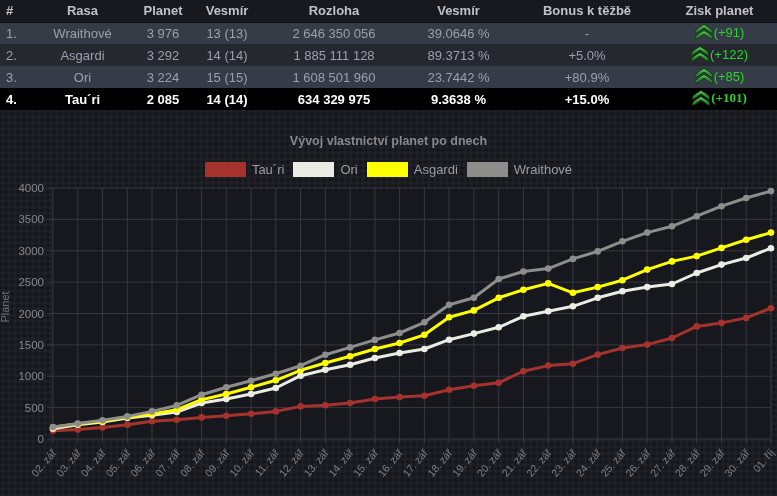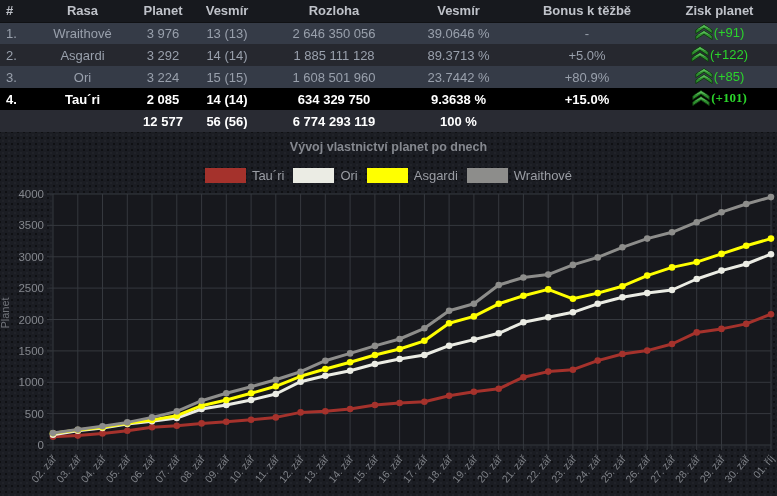--- a/index.html
+++ b/index.html
@@ -30,21 +30,21 @@
   tr.hl td { color:#ffffff; font-weight:bold; }
   tr.total { background:#292b33; }
   tr.total td { color:#ffffff; font-weight:bold; }
   td.gain { color:#2bd42b; }
   .gain-wrap { display:inline-flex; align-items:flex-end; justify-content:center; gap:1px; }
   .gain-text { color:#2bd42b; font-size:13px; }
   tr.hl .gain-text { font-weight:bold;font-family:Liberation Serif, serif; }
   .chev-icon { display:inline-block; }
 
   .chart-title {
-    margin-top:7px; text-align:center; font-size:12.5px; font-weight:bold; color:#85888f;
+    margin-top:23px; text-align:center; font-size:12.5px; font-weight:bold; color:#85888f;
     height:16px; line-height:16px;
   }
   .legend {
     margin-top:12px; height:17px; display:flex; justify-content:center; align-items:center; gap:9px;
   }
   .legend-item { display:inline-flex; align-items:center; gap:6px; cursor:default; }
   .legend-swatch { width:41px; height:15px; display:inline-block; }
   .legend-label { font-size:13px; color:#9a9da4; }
   .plot-wrap { position:relative; margin-top:5px; }
   svg.chart { display:block; }
@@ -137,42 +137,32 @@
                 <path d="M9 7.1 L16 11.6 L9 9 L2 11.6 Z" fill="#58b858"></path>
               </svg>
               <span class="gain-text">(+85)</span>
             </span></td>
         </tr>
         <tr class="hl">
           <td class="rank">4.</td>
           <td>Tau´ri</td>
           <td>2 085</td>
           <td>14 (14)</td>
-          <td>634 329 750</td>
+          <td>634 329 975</td>
           <td>9.3638 %</td>
           <td>+15.0%</td>
           <td class="gain"><span class="gain-wrap">
               <svg class="chev-icon" width="18" height="16" viewBox="0 0 18 16">
                 <path d="M9 0.5 L17.2 6 L17.2 9.6 L9 4.2 L0.8 9.6 L0.8 6 Z" fill="#2f8f2f" stroke="#0e3c0e" stroke-width="0.9"></path>
                 <path d="M9 1 L16 5.6 L9 3 L2 5.6 Z" fill="#58b858"></path>
                 <path d="M9 6.6 L17.2 12 L17.2 15.6 L9 10.2 L0.8 15.6 L0.8 12 Z" fill="#2f8f2f" stroke="#0e3c0e" stroke-width="0.9"></path>
                 <path d="M9 7.1 L16 11.6 L9 9 L2 11.6 Z" fill="#58b858"></path>
               </svg>
               <span class="gain-text">(+101)</span>
             </span></td>
-        </tr>
-        <tr class="total">
-          <td class="rank"></td>
-          <td></td>
-          <td>12 577</td>
-          <td>56 (56)</td>
-          <td>6 774 293 119</td>
-          <td>100 %</td>
-          <td></td>
-          <td></td>
         </tr>
       </tbody>
   </table>
 
   <div class="chart-section">
     <div class="chart-title">Vývoj vlastnictví planet po dnech</div>
     <div class="legend" id="legend">
         <span class="legend-item">
           <span class="legend-swatch" style="background: rgb(165, 50, 44);"></span>
           <span class="legend-label">Tau´ri</span>

